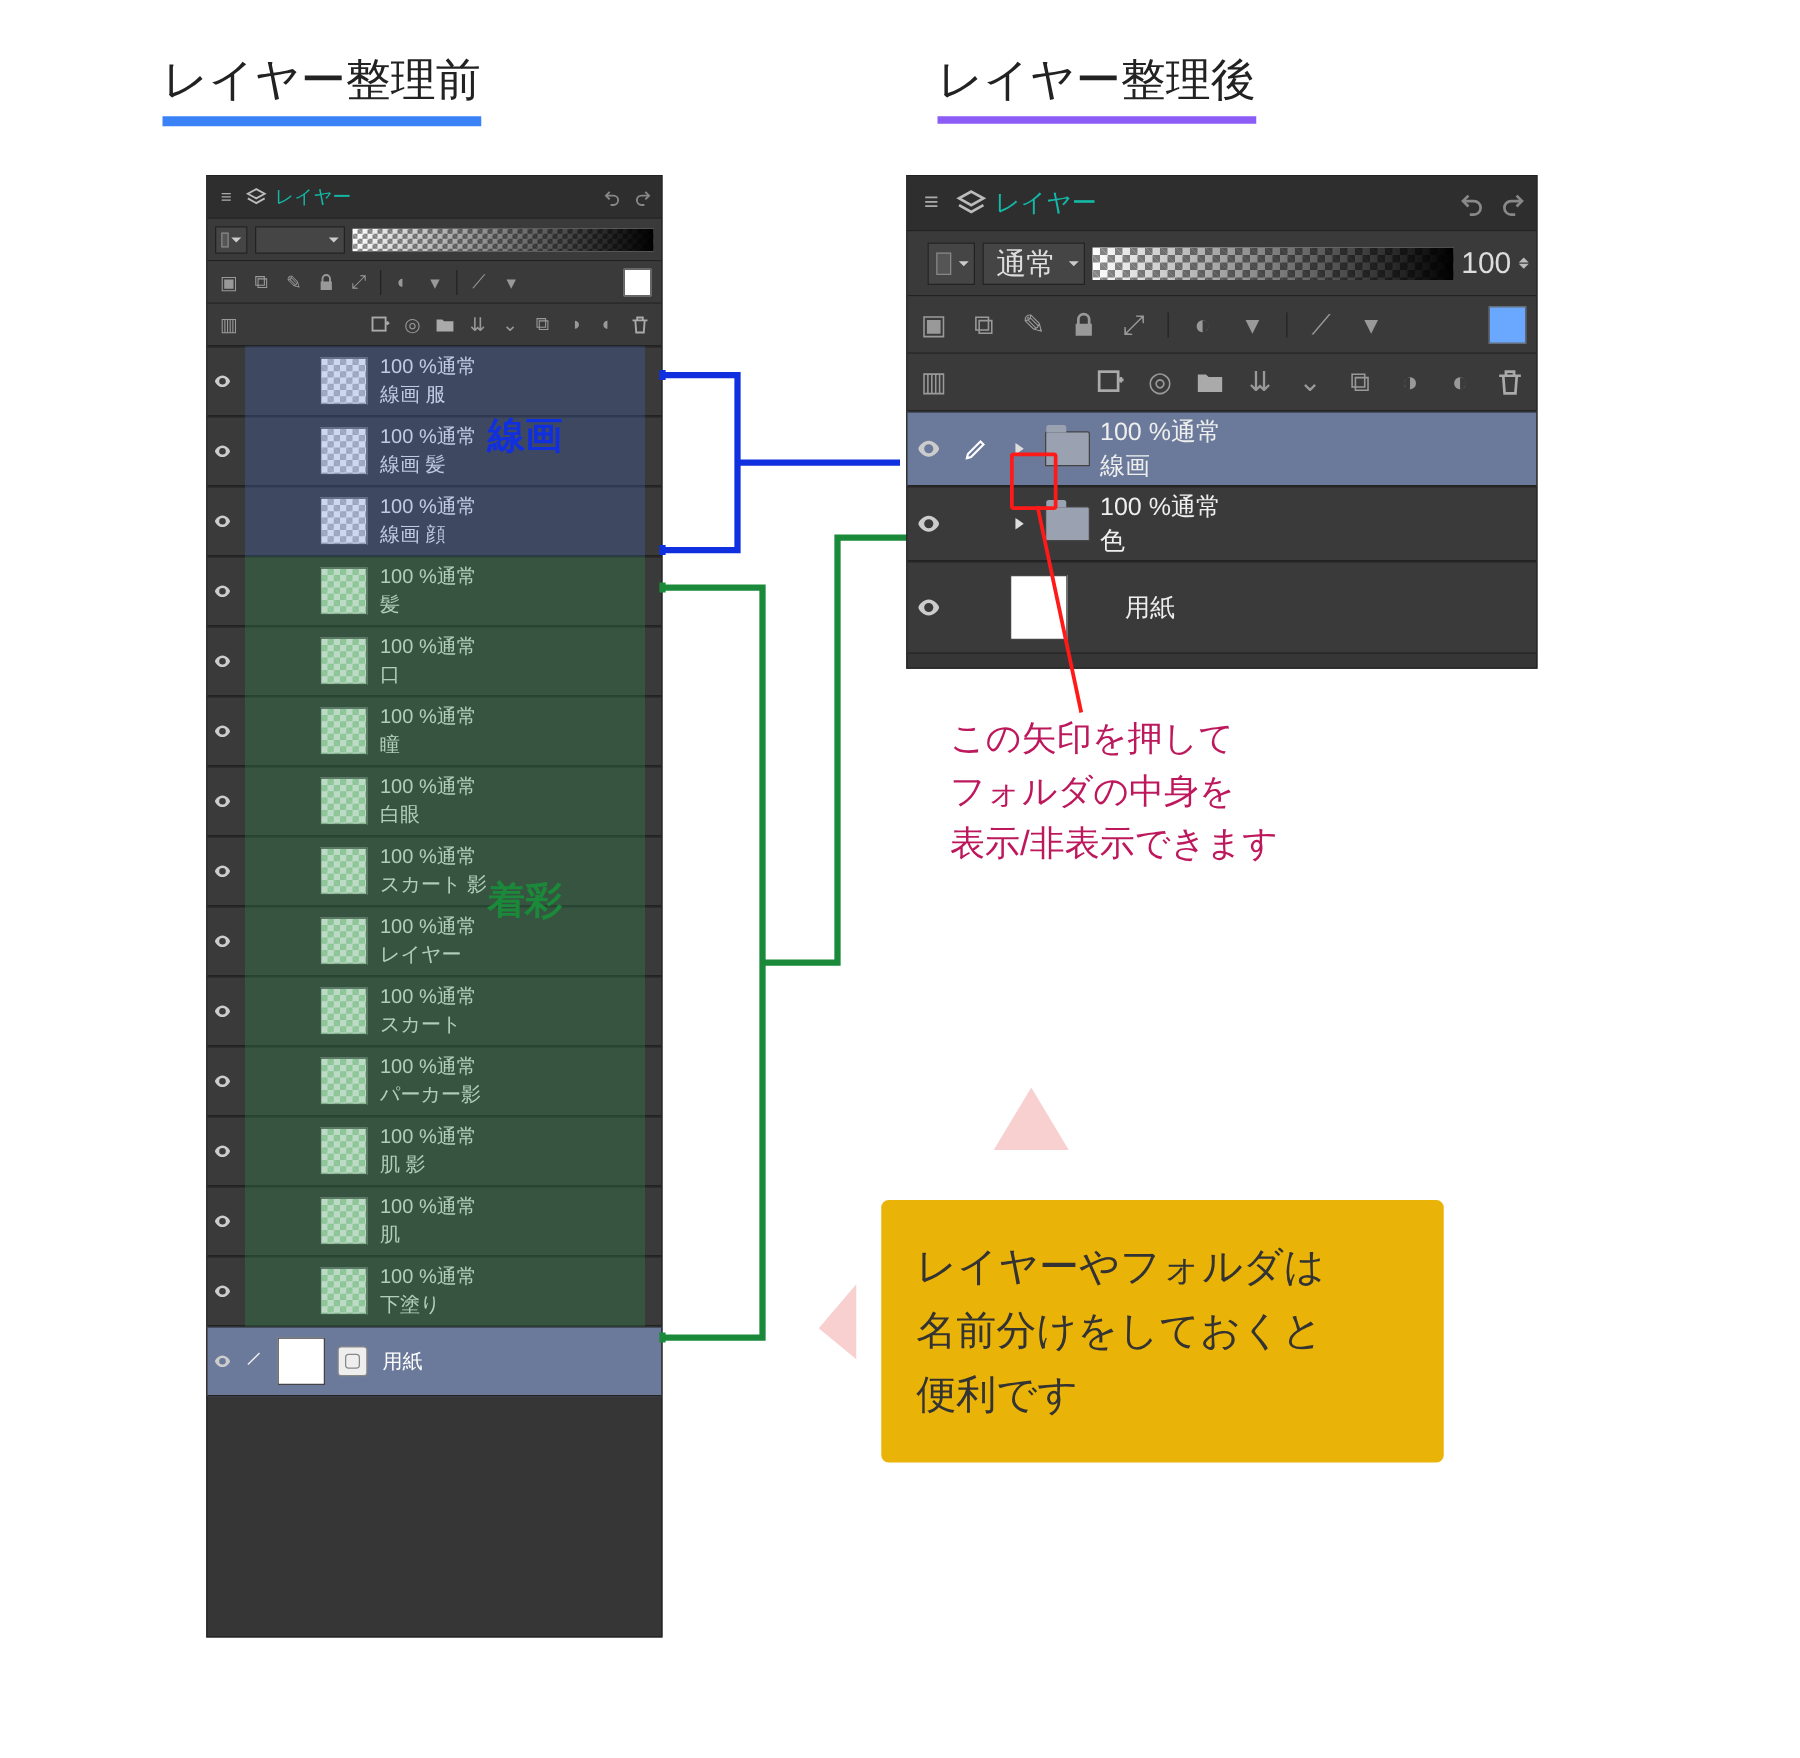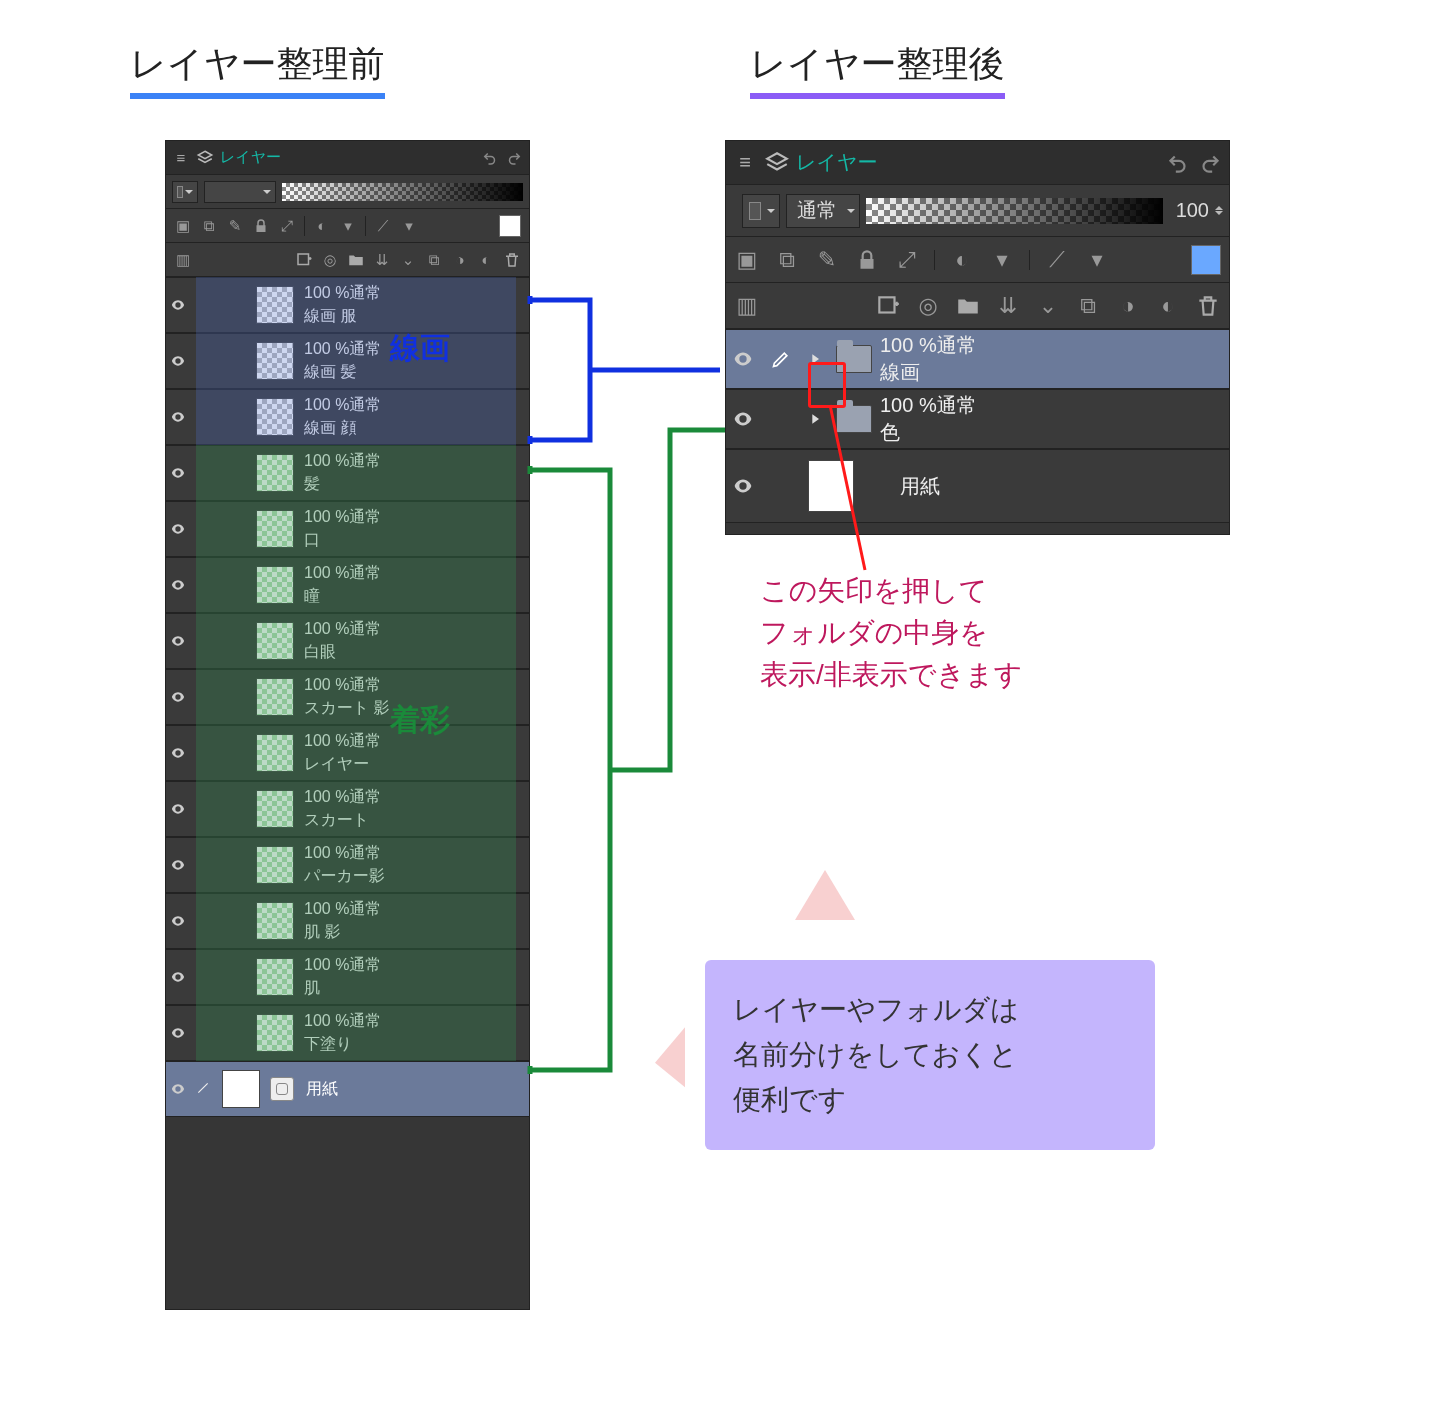--- a/index.html
+++ b/index.html
@@ -10,21 +10,21 @@
     width: 1440px;
     height: 1406px;
     position: relative;
   }
   .heading {
     position: absolute;
     font-size: 36px;
     color: #222;
     padding-bottom: 4px;
   }
-  #heading-before { left: 130px; top: 40px; border-bottom: 6px solid #3b82f6; }
+  #heading-before { left: 130px; top: 40px; border-bottom: 8px solid #3b82f6; }
   #heading-after  { left: 750px; top: 40px; border-bottom: 6px solid #8b5cf6; }
 
   
   .panel {
     position: absolute;
     background: #363636;
     color: #ccc;
     font-size: 15px;
     border: 1px solid #222;
   }
@@ -40,21 +40,21 @@
   .panel-header.tall { height: 44px; font-size: 20px; }
   .ph-icon { width: 18px; height: 18px; display:inline-flex;align-items:center;justify-content:center;color:#aaa; }
   .ph-title { color: #14b8a6; }
   .ph-icon svg { width: 100%; height: 100%; }
 
   
   .panel-row2 {
     display:flex; align-items:center; height: 34px; gap:6px; padding:0 6px;
     border-bottom:1px solid #222; background:#3a3a3a;
   }
-  .panel-row2.tall { height: 52px; font-size: 20px; padding-left: 16px; }
+  .panel-row2.tall { height: 52px; font-size: 24px; padding-left: 16px; }
   .dropdown {
     background:#454545; border:1px solid #222; height:22px; display:inline-flex;
     align-items:center; padding:0 16px 0 6px; position:relative; color:#ddd;
   }
   .dropdown::after {
     content:""; position:absolute; right:4px; top:50%; margin-top:-2px;
     border:4px solid transparent; border-top-color:#ccc;
   }
   .dropdown.tall { height: 34px; padding:0 22px 0 10px; }
   .opacity-bar {
@@ -151,21 +151,21 @@
   .anno{position:absolute;font-size:28px;line-height:1.5;}
   #anno-red{left:760px;top:570px;color:#be185d;width:400px;}
   .red-hollow-box{
     position:absolute;left:808px;top:362px;width:38px;height:46px;
     border:3px solid #ff1a1a;border-radius:3px;pointer-events:none;
   }
 
   
   .callout{
     position:absolute;left:705px;top:960px;width:450px;
-    background:#c4b5fd;color:#333;font-size:28px;line-height:1.6;
+    background:#eab308;color:#333;font-size:32px;line-height:1.6;
     padding:28px 28px;border-radius:6px;
   }
   .callout::before{
     content:"";position:absolute;left:-50px;top:70px;
     border:30px solid transparent;border-right-color:#f8d0d0;border-left:none;
     transform:skewY(-10deg);
   }
   .callout .tail2{
     position:absolute;left:70px;top:-90px;width:0;height:0;
     border:50px solid transparent;border-bottom-color:#f8d0d0;border-top:none;

